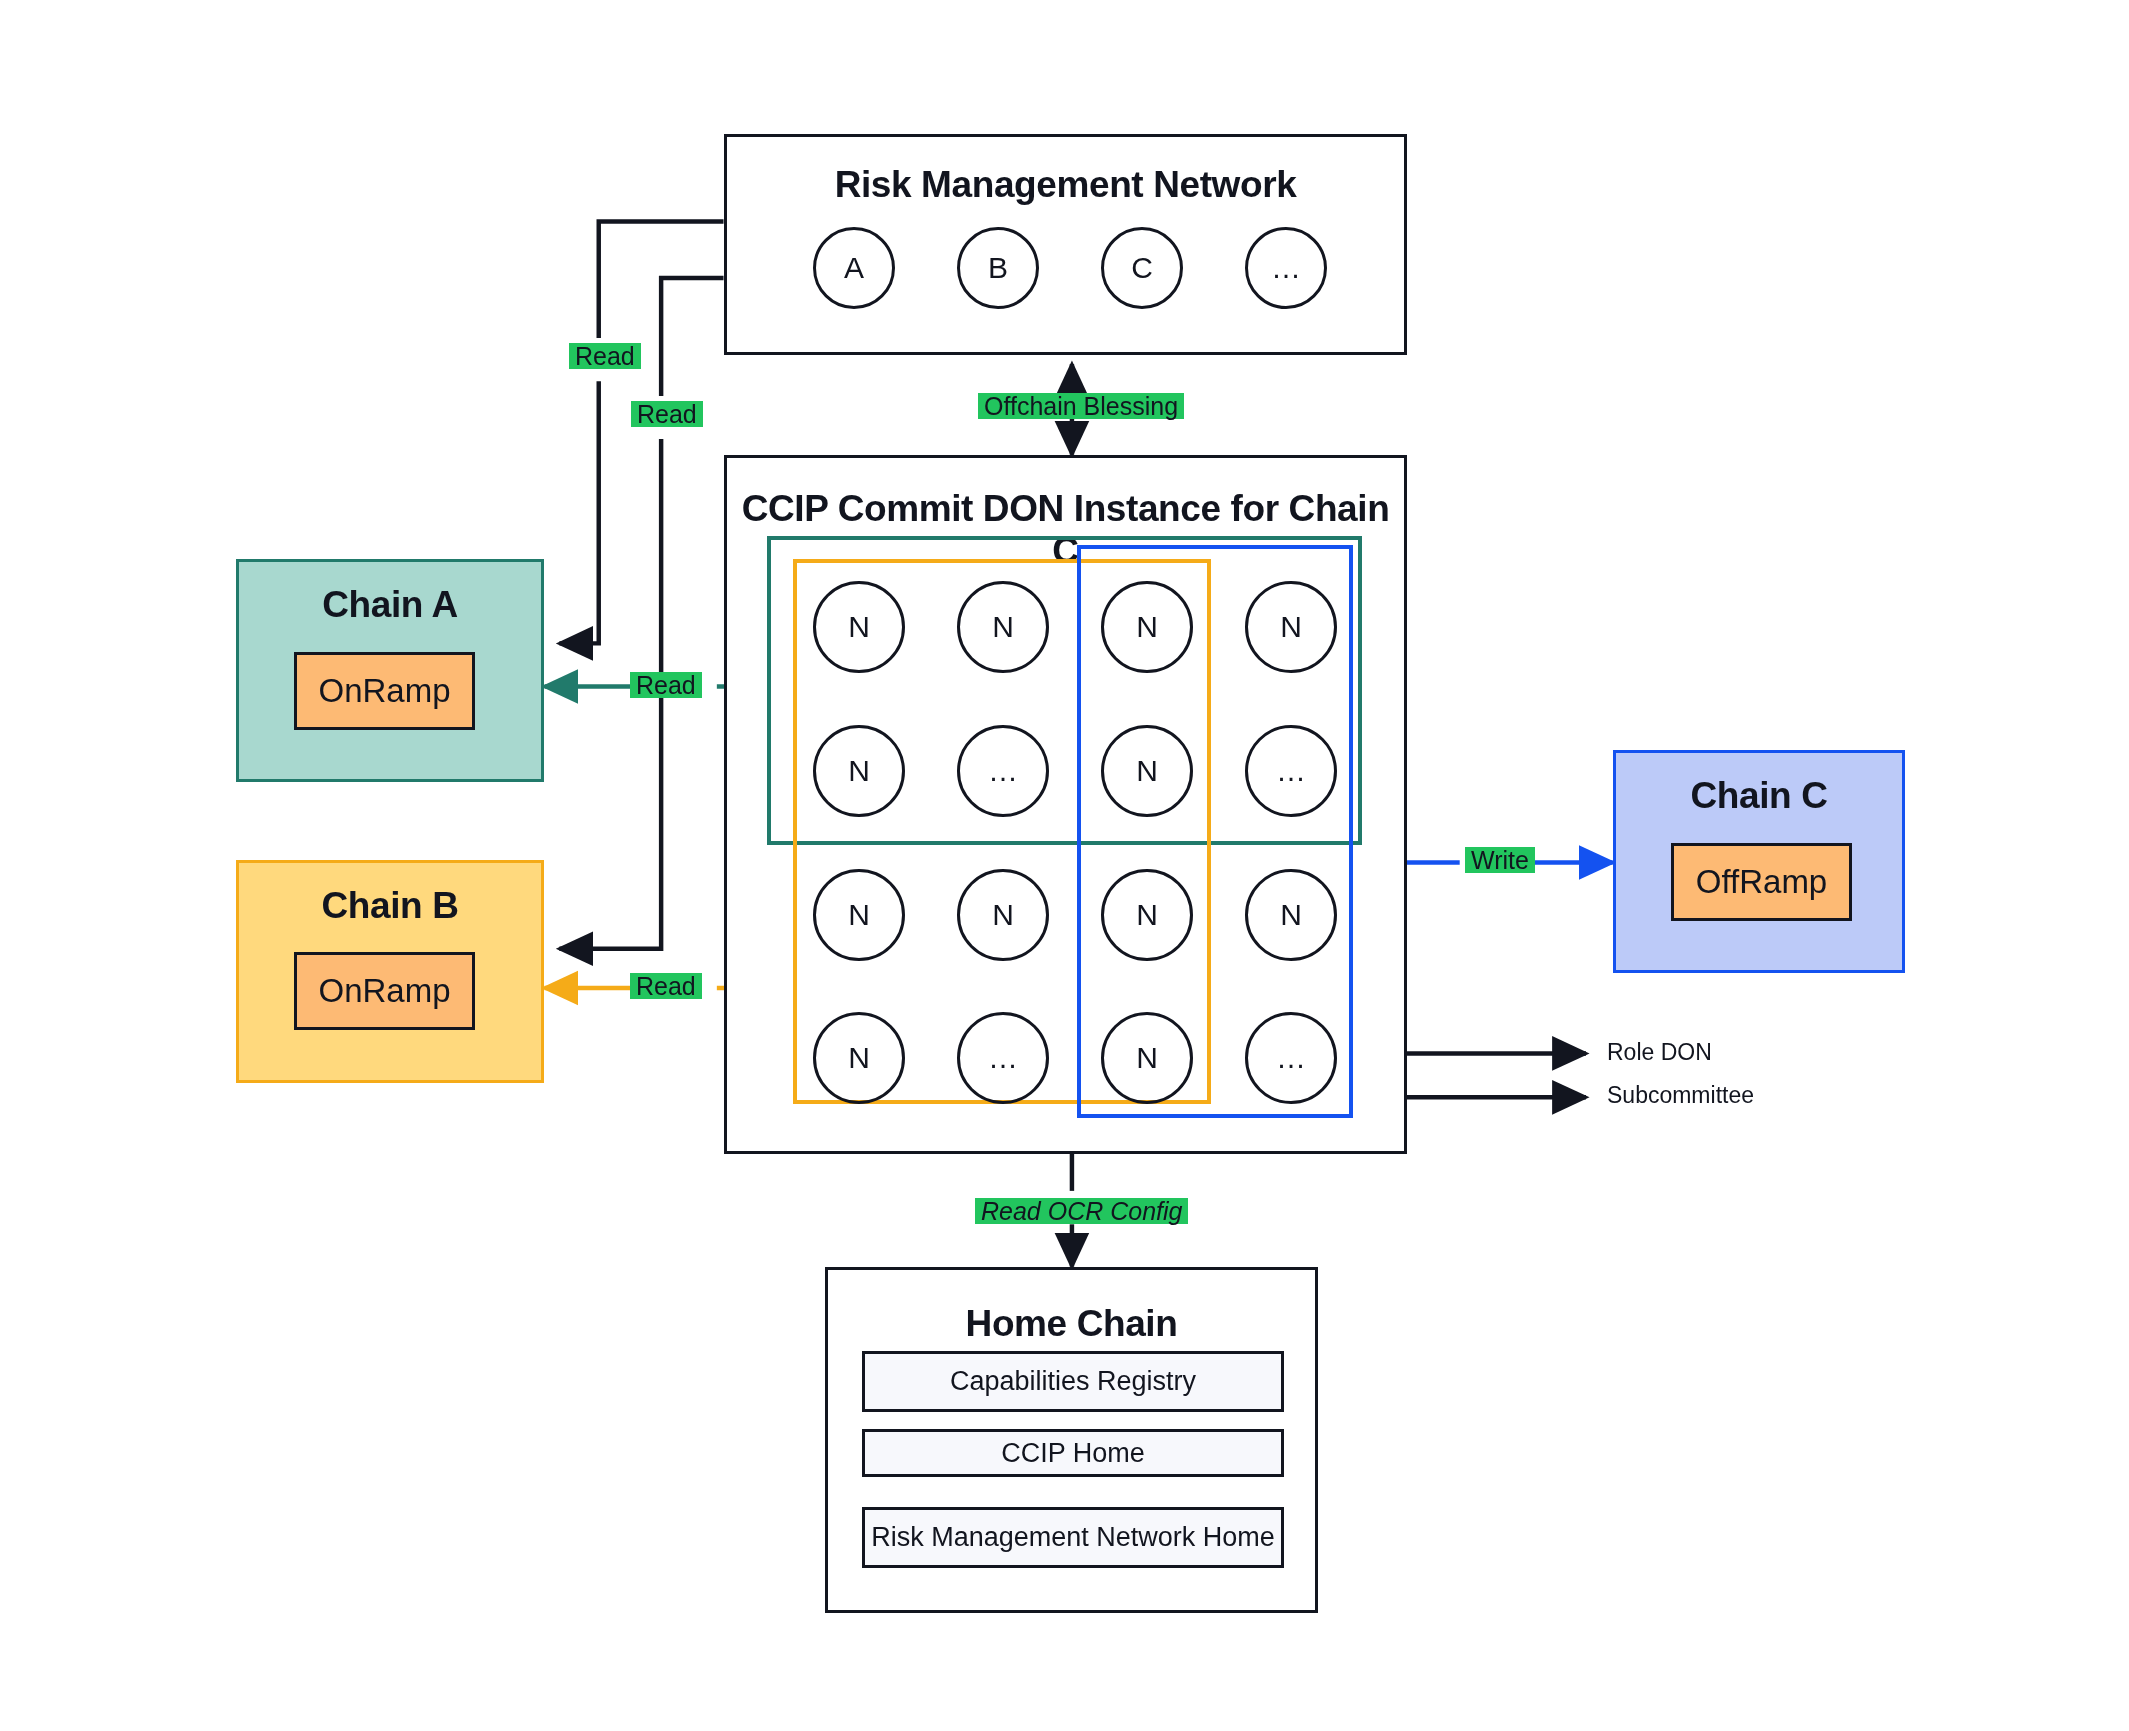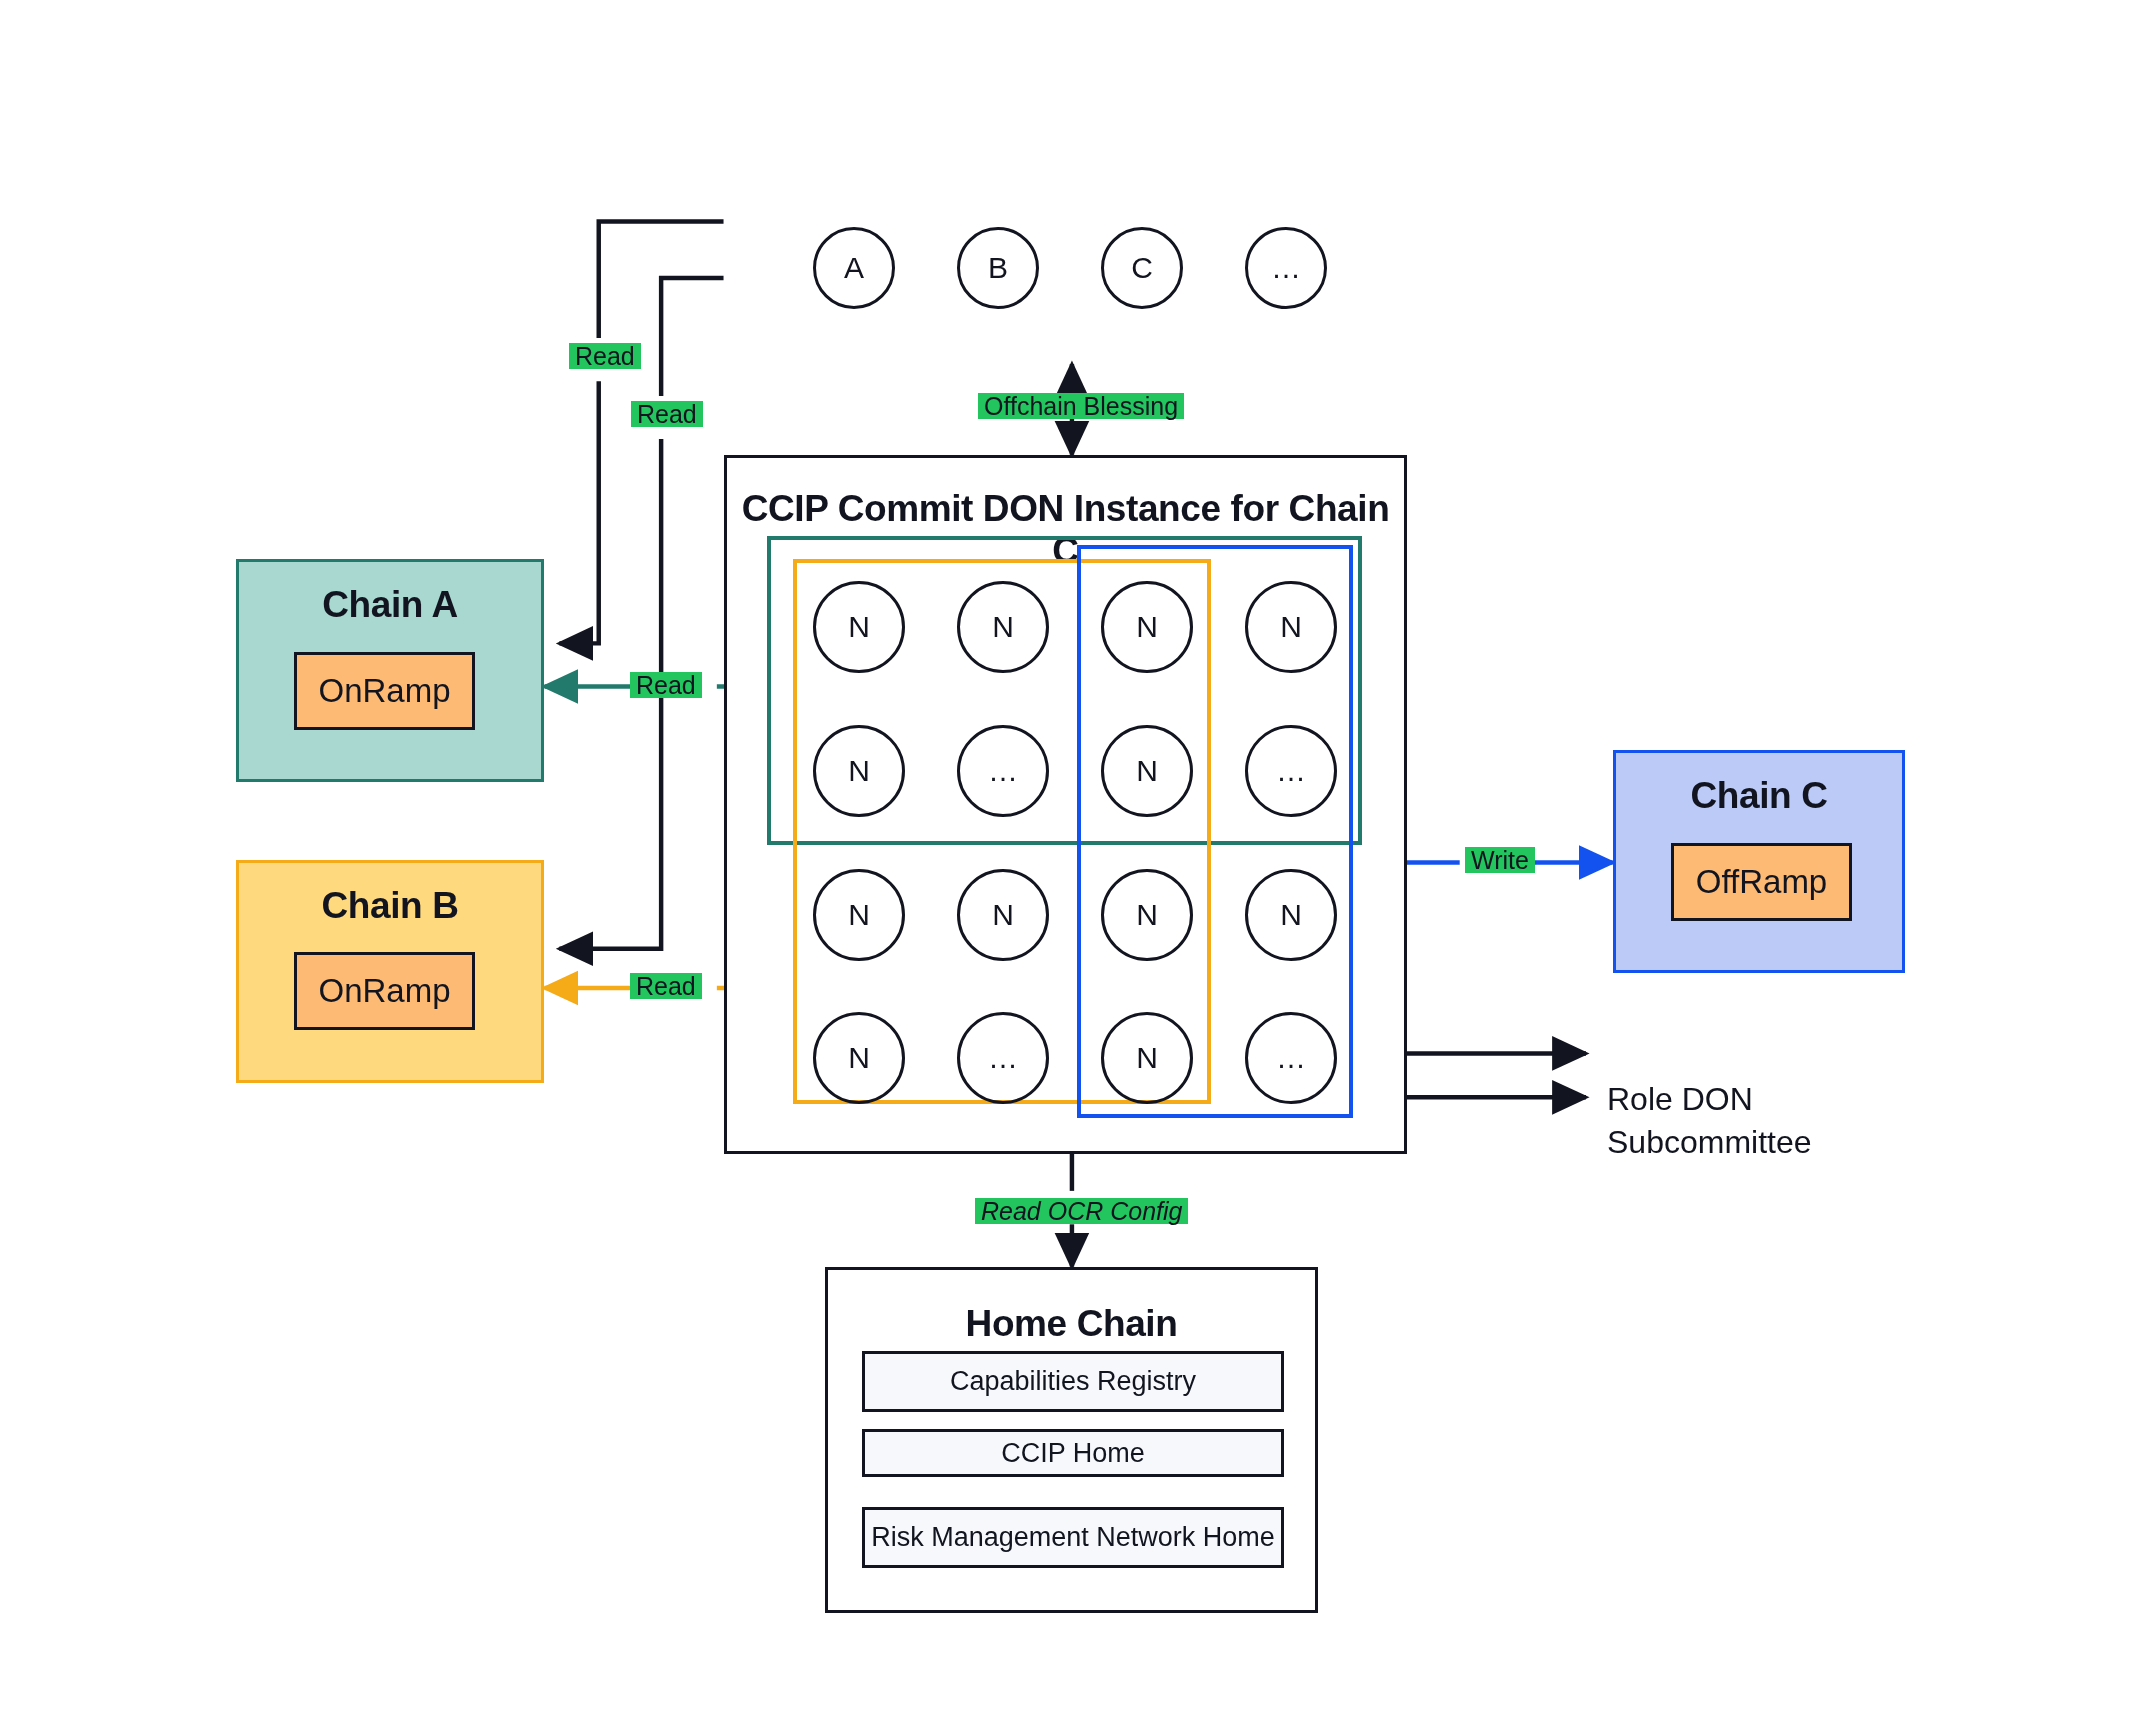--- a/index.html
+++ b/index.html
@@ -112,24 +112,23 @@
     font-size: 25px;
     color: #12151f;
     background: #22c55e;
     white-space: nowrap;
     padding: 0 6px;
     line-height: 1.05;
     text-align: right;
   }
   .side-label {
     position: absolute;
-    font-size: 32px;
+    font-size: 23px;
     color: #12151f;
     white-space: nowrap;
-    margin-top: 42px;
   }
 </style>
 </head>
 <body>
 
 <div id="stage">
 
   <svg id="wires" viewBox="0 0 2866 2330" xmlns="http://www.w3.org/2000/svg">
     <defs>
       <marker id="ah-ink" markerWidth="9" markerHeight="9" refX="7.6" refY="4.5" orient="auto" markerUnits="strokeWidth">
@@ -186,20 +185,23 @@
     <g>
       <path d="M1776,1477 L2135,1477" stroke="#12151f" stroke-width="6" fill="none" marker-end="url(#ah-ink)"></path>
     </g>
 
     <g>
       <path d="M1443,1553 L1443,1603" stroke="#12151f" stroke-width="6" fill="none"></path>
       <path d="M1443,1648 L1443,1705" stroke="#12151f" stroke-width="6" fill="none" marker-end="url(#ah-ink)"></path>
     </g>
   </svg>
 
+  <div class="box" style="left:724px; top:134px; width:683px; height:221px;">
+    <div class="box-title" style="top:27px; font-size:37px;">Risk Management Network</div>
+  </div>
   <div class="rmn-circle" style="left:813px; top:227px; width:82px; height:82px;">
     <span>A</span>
   </div>
   <div class="rmn-circle" style="left:957px; top:227px; width:82px; height:82px;">
     <span>B</span>
   </div>
   <div class="rmn-circle" style="left:1101px; top:227px; width:82px; height:82px;">
     <span>C</span>
   </div>
   <div class="rmn-circle" style="left:1245px; top:227px; width:82px; height:82px;">

